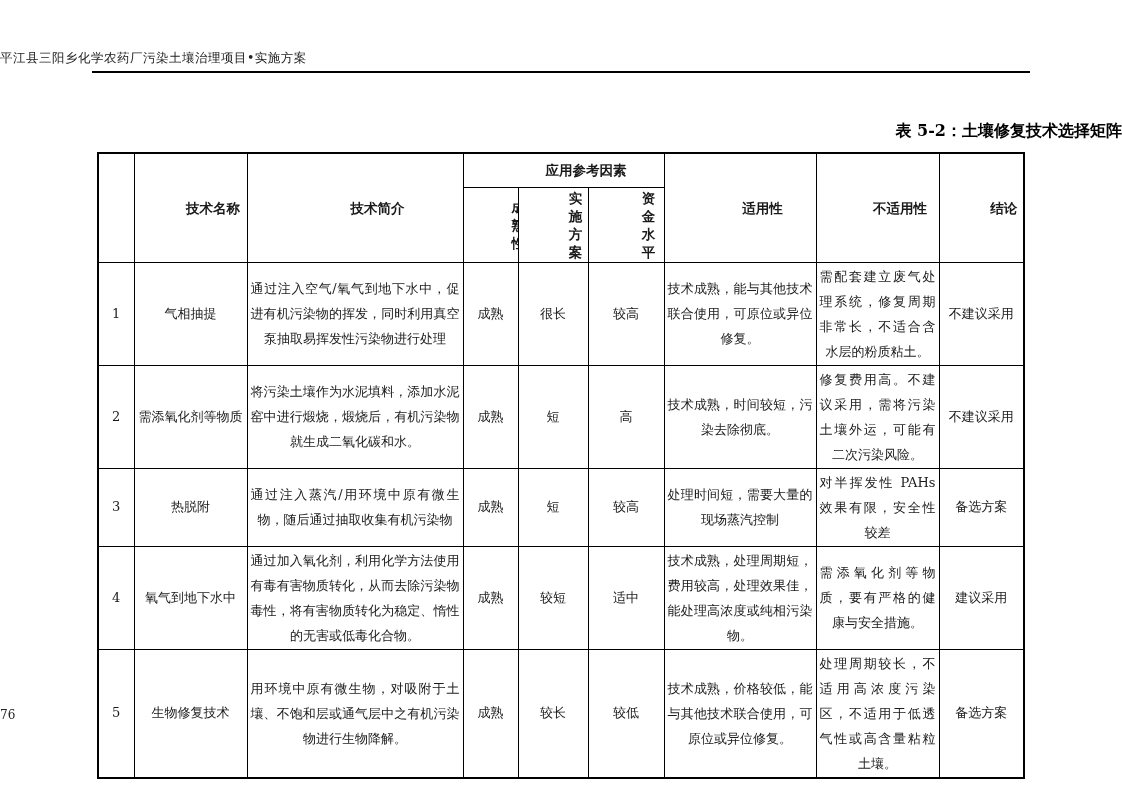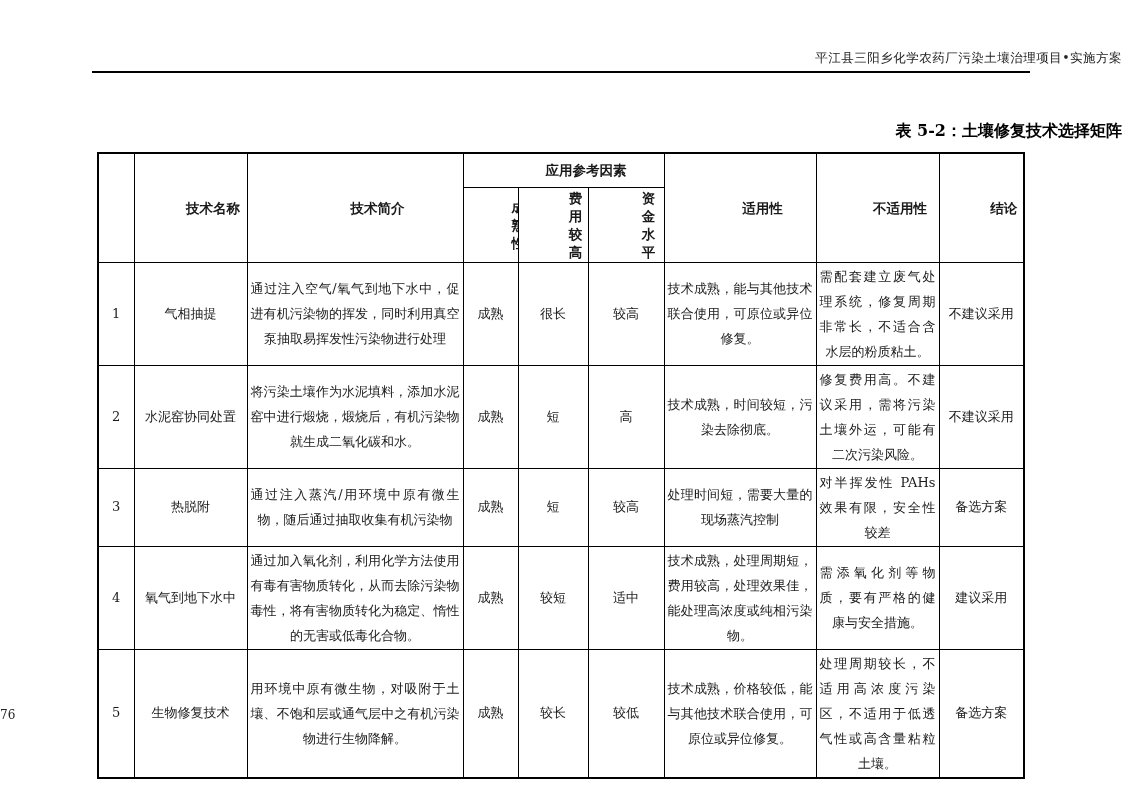--- a/index.html
+++ b/index.html
@@ -12,21 +12,21 @@
     height: 793px;
     position: relative;
     font-family: "DejaVu Serif", "Liberation Serif", serif;
     color: #1a1a1a;
   }
   .doc-header {
     position: absolute;
     top: 50px;
     left: 0;
     width: 100%;
-    text-align: right;
+    text-align: left;
     font-size: 12.5px;
     letter-spacing: 0.5px;
     color: #222;
   }
   .header-rule {
     position: absolute;
     top: 71px;
     left: 92px;
     width: 938px;
     height: 0;
@@ -116,39 +116,39 @@
       <th rowspan="2">序号</th>
       <th rowspan="2">技术名称</th>
       <th rowspan="2">技术简介</th>
       <th colspan="3">应用参考因素</th>
       <th rowspan="2">适用性</th>
       <th rowspan="2">不适用性</th>
       <th rowspan="2">结论</th>
     </tr>
     <tr class="hrow2">
       <th>成熟性</th>
-      <th>费用较高</th>
+      <th>实施方案</th>
       <th>资金水平</th>
     </tr>
 
     <tr class="r1">
       <td class="c-center">1</td>
       <td class="c-center">气相抽提</td>
       <td class="c-just">通过注入空气/氧气到地下水中，促进有机污染物的挥发，同时利用真空泵抽取易挥发性污染物进行处理</td>
       <td class="c-center">成熟</td>
       <td class="c-center">很长</td>
       <td class="c-center">较高</td>
       <td class="c-just">技术成熟，能与其他技术联合使用，可原位或异位修复。</td>
       <td class="c-just">需配套建立废气处理系统，修复周期非常长，不适合含水层的粉质粘土。</td>
       <td class="c-center">不建议采用</td>
     </tr>
 
     <tr class="r2">
       <td class="c-center">2</td>
-      <td class="c-center">水泥窑协同处置</td>
+      <td class="c-center">需添氧化剂等物质</td>
       <td class="c-just">将污染土壤作为水泥填料，添加水泥窑中进行煅烧，煅烧后，有机污染物就生成二氧化碳和水。</td>
       <td class="c-center">成熟</td>
       <td class="c-center">短</td>
       <td class="c-center">高</td>
       <td class="c-just">技术成熟，时间较短，污染去除彻底。</td>
       <td class="c-just">修复费用高。不建议采用，需将污染土壤外运，可能有二次污染风险。</td>
       <td class="c-center">不建议采用</td>
     </tr>
 
     <tr class="r3">

